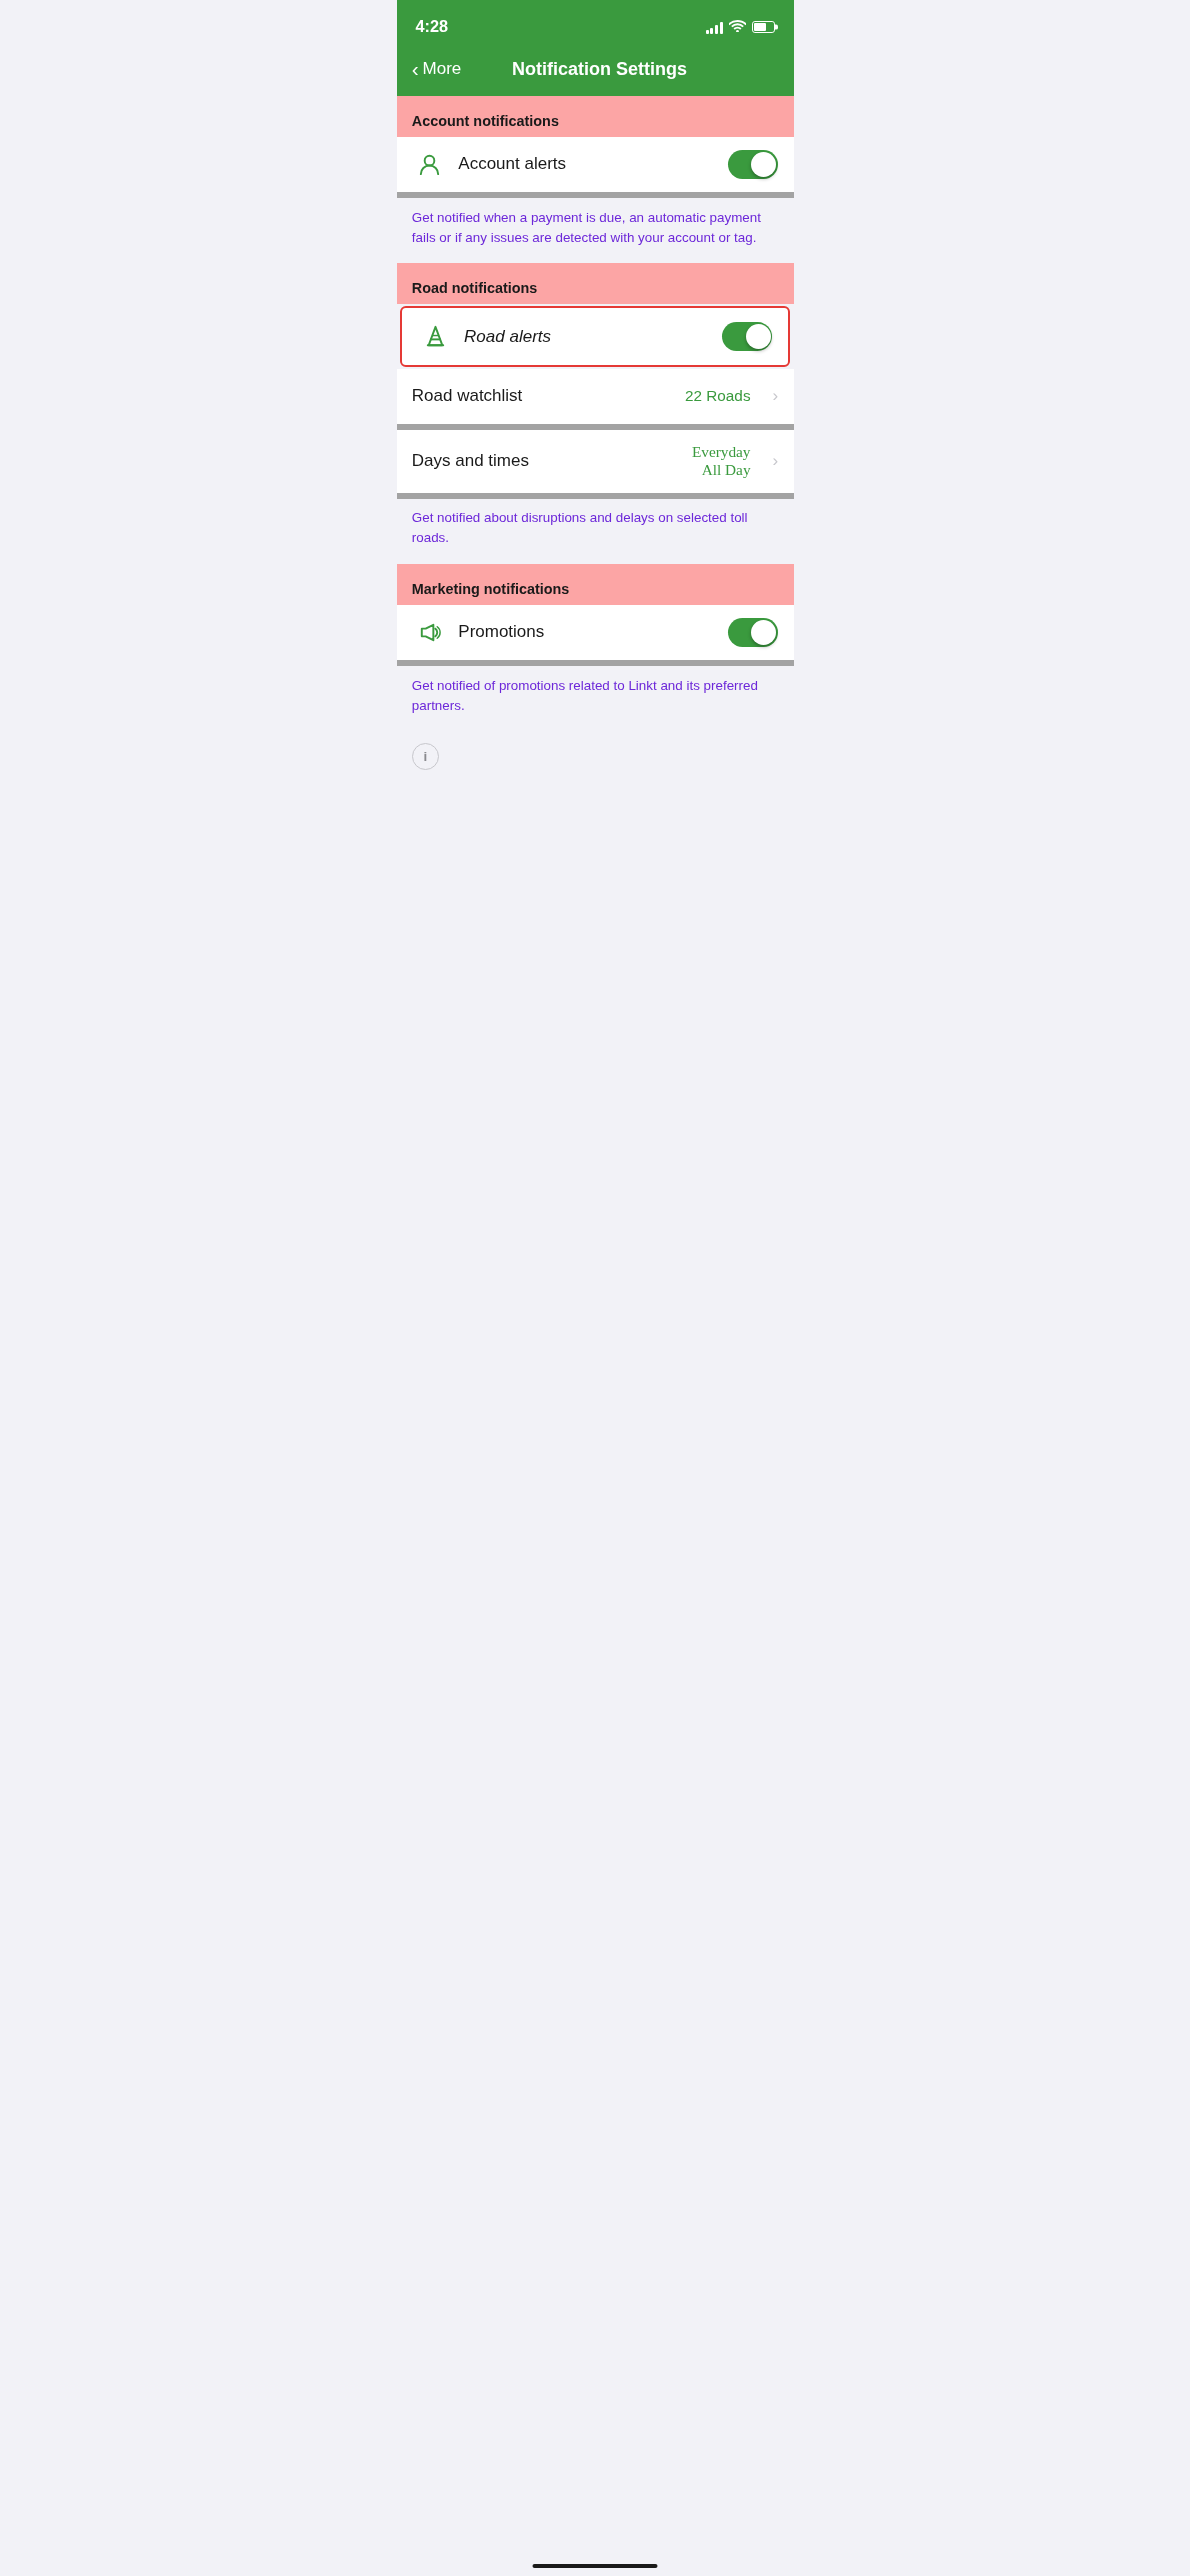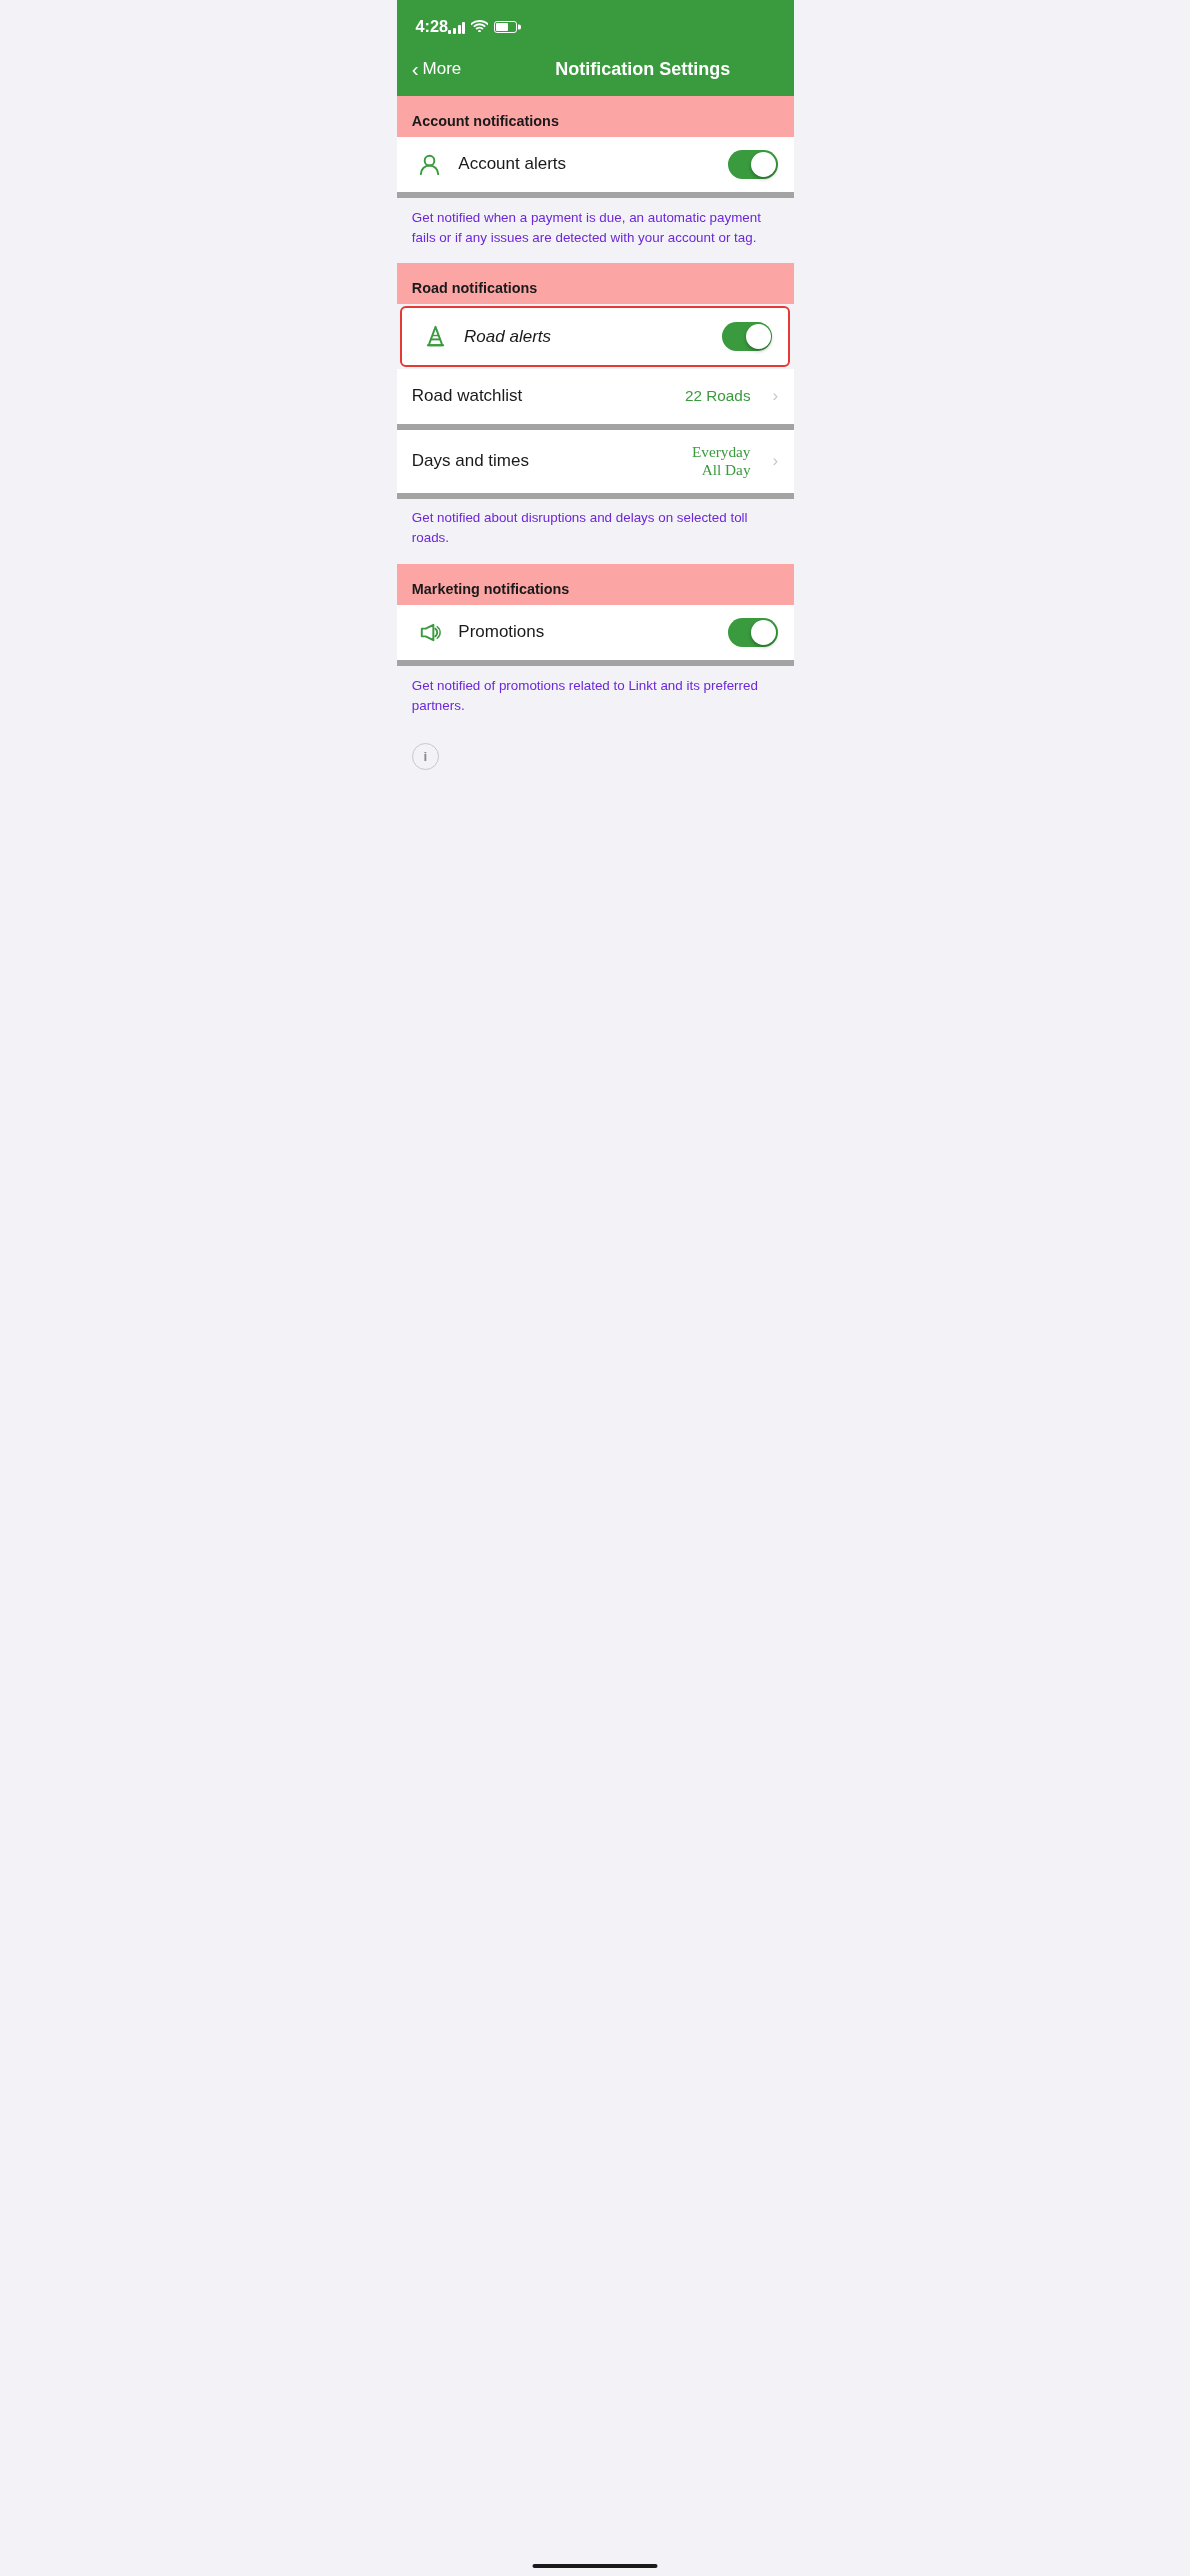--- a/index.html
+++ b/index.html
@@ -12,20 +12,21 @@
       margin: 0 auto;
       min-height: 859px;
       position: relative;
       overflow-x: hidden;
     }
 
     
     .status-bar {
       background: #3a9a3e;
       display: flex;
+      justify-content: space-between;
       align-items: center;
       padding: 13.4px 19px 7.7px;
       height: 48px;
     }
     .status-time {
       color: white;
       font-size: 16.3px;
       font-weight: 600;
     }
     .status-icons {
@@ -108,21 +109,21 @@
     }
     .back-label {
       font-size: 17px;
       font-weight: 400;
     }
     .nav-title {
       color: white;
       font-size: 18px;
       font-weight: 600;
       flex: 1;
-      text-align: right;
+      text-align: center;
       margin-right: 48px;
     }
 
     
     .section-header {
       background: #fca5a5;
       padding: 17px 15.3px 7.7px;
       font-size: 14.4px;
       font-weight: 700;
       color: #1a1a1a;

